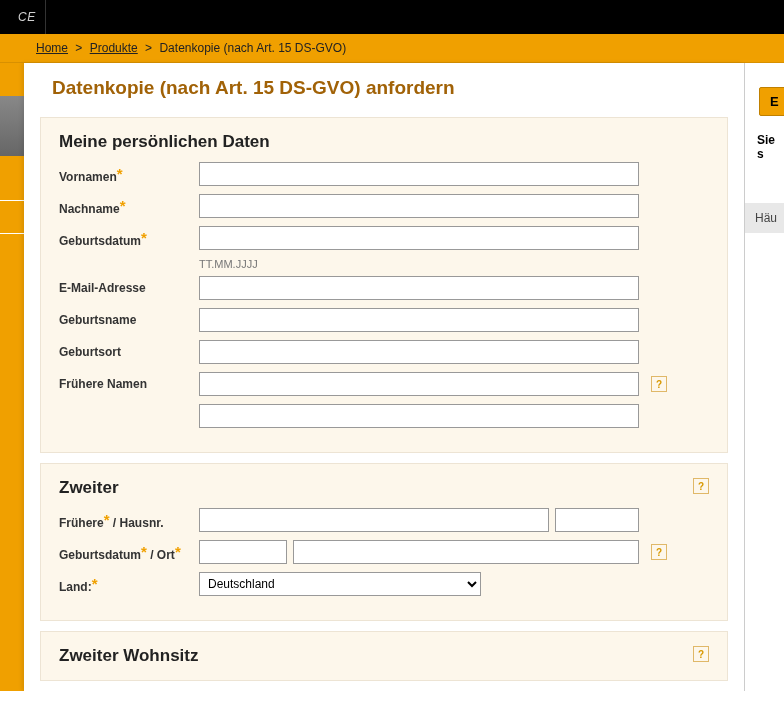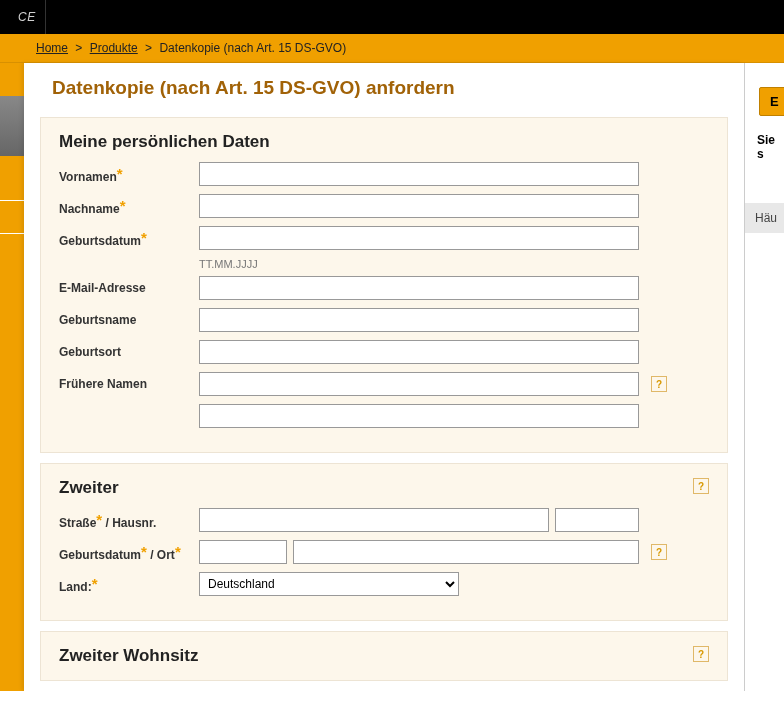--- a/index.html
+++ b/index.html
@@ -19,21 +19,21 @@
 .right-col .hau { position: absolute; top: 140px; left: 0; right: 0; background: #e8e8e8; padding: 8px 10px; font-weight: normal; font-size: 12px; color: #444; }
 .page-title { font-size: 19px; font-weight: bold; padding: 14px 30px 18px 28px; color: #a16207; }
 .form-section { background: #fdf7eb; margin: 0 16px 10px 16px; padding: 14px 18px 16px 18px; border: 1px solid #ede4d4; position: relative; }
 .section-title { font-size: 17px; font-weight: bold; color: #222; margin-bottom: 10px; }
 .form-row { display: flex; align-items: flex-start; margin-bottom: 6px; min-height: 26px; }
 .form-label { width: 140px; font-size: 12px; font-weight: bold; color: #333; padding-top: 5px; flex-shrink: 0; }
 .form-label .req { color: #f0a000; font-size: 15px; position: relative; top: -2px; }
 .form-inputs { flex: 1; display: flex; gap: 6px; align-items: center; }
 select { height: 24px; font-size: 12px; border: 1px solid #999; background: #fff; padding: 2px 4px; }
 .select-anrede { width: 120px; }
-.select-land { width: 260px; }
+.select-land { width: 282px; }
 input[type=text] { height: 24px; border: 1px solid #999; font-size: 12px; padding: 2px 6px; background: #fff; }
 .input-full { width: 440px; }
 .input-strasse { width: 350px; }
 .input-hausnr { width: 84px; }
 .input-plz { width: 88px; }
 .input-ort { width: 346px; }
 .hint { font-size: 11px; color: #777; margin-top: 2px; }
 .help-icon { width: 16px; height: 16px; border: 1px solid #e0b868; background: #fdf7eb; color: #d89800; font-size: 10px; font-weight: bold; display: inline-flex; align-items: center; justify-content: center; margin-left: 6px; cursor: pointer; }
 .section-help { position: absolute; top: 14px; right: 18px; }
 .side-strip { position: absolute; left: 0; top: 96px; width: 24px; height: 60px; background: linear-gradient(#888,#666); }
@@ -123,21 +123,21 @@
             <input type="text" class="input-full" style="">
           </div>
       </div>
     </div>
 
     <div class="form-section">
       <span class="help-icon section-help">?</span>
       <div class="section-title">Zweiter</div>
 
       <div class="form-row">
-        <div class="form-label"><span>Straße</span><span class="req">*</span><span> / Hausnr.</span></div>
+        <div class="form-label"><span>Frühere</span><span class="req">*</span><span> / Hausnr.</span></div>
         <div class="form-inputs">
           <input type="text" class="input-strasse" style="">
           <input type="text" class="input-hausnr" style="">
         </div>
       </div>
 
       <div class="form-row">
         <div class="form-label"><span>Geburtsdatum</span><span class="req">*</span><span> / Ort</span><span class="req">*</span></div>
         <div class="form-inputs">
           <input type="text" class="input-plz" style="">

